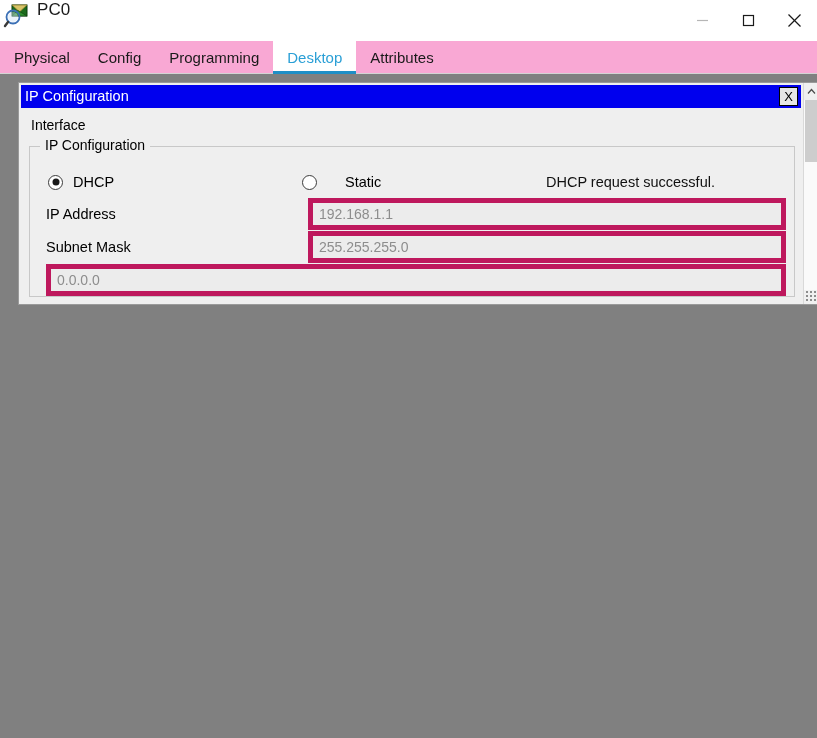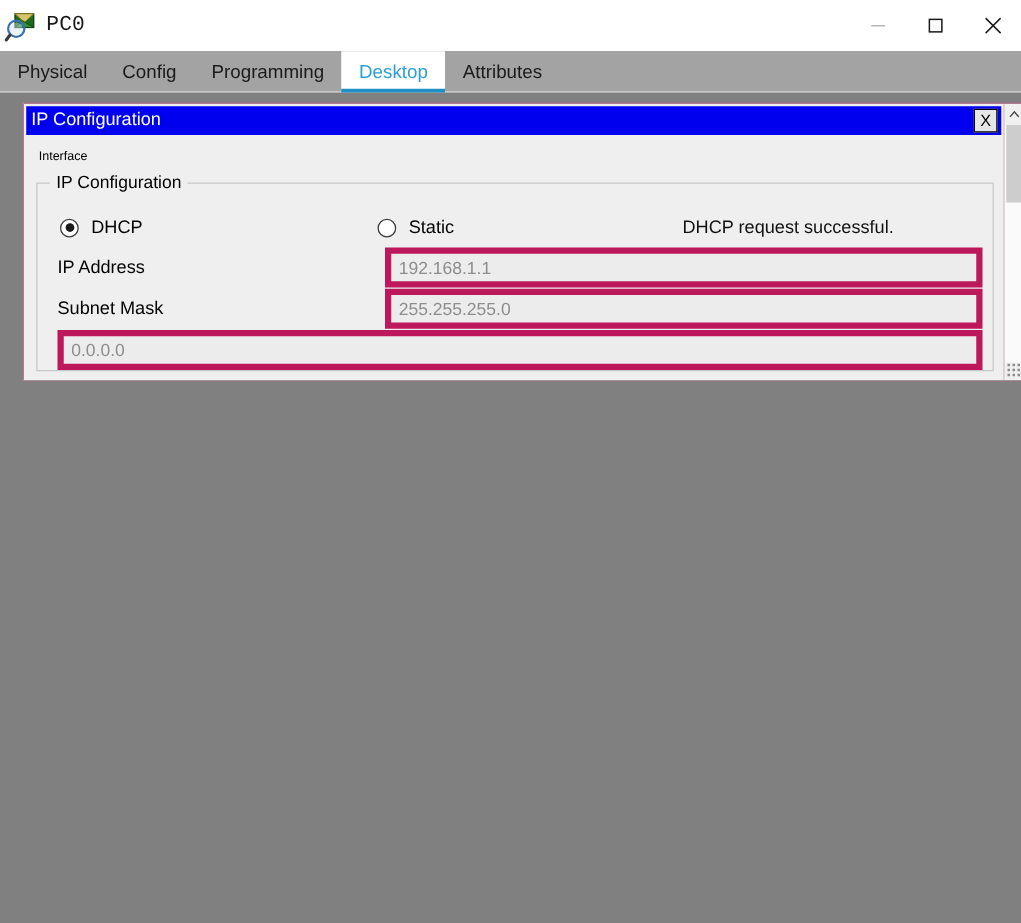--- a/index.html
+++ b/index.html
@@ -15,23 +15,21 @@
     color: #000;
     overflow: hidden;
     position: relative;
   }
 
   
   .titlebar {
     height: 41px;
     background: #ffffff;
     display: flex;
-    align-items: center;
-    position: relative;
-    font-family: Liberation Mono, monospace;
+    position: relative;
   }
   .app-icon {
     width: 28px;
     height: 28px;
     margin-left: 3px;
     margin-top: 1px;
     position: relative;
     flex: 0 0 auto;
   }
   .app-icon svg { display: block; }
@@ -54,21 +52,21 @@
     display: flex;
     align-items: center;
     justify-content: center;
     background: transparent;
   }
   .win-btn svg { display: block; }
 
   
   .tabstrip {
     height: 32px;
-    background: #a3a3a3;
+    background: #f9a8d4;
     display: flex;
     align-items: stretch;
     border-bottom: 1px solid #d4d4d4;
     position: relative;
   }
   .tab {
     padding: 0 14px;
     display: flex;
     align-items: center;
     font-size: 15px;
@@ -152,21 +150,21 @@
   .interface-row {
     display: flex;
     align-items: center;
     margin: 6px 2px 0 2px;
     height: 22px;
   }
   .interface-label {
     width: 122px;
     padding-left: 10px;
     box-sizing: border-box;
-    font-size: 10px;
+    font-size: 14px;
   }
   .combo {
     flex: 1;
     height: 22px;
     background: #e9e9e9;
     border: 1px solid #b0b0b0;
     box-sizing: border-box;
     display: flex;
     align-items: center;
     position: relative;
@@ -233,21 +231,21 @@
     width: 7px;
     height: 7px;
     border-radius: 50%;
     background: #1a1a1a;
   }
   .radio-label {
     font-size: 14.5px;
     margin-left: 10px;
   }
   .radio-opt-dhcp { width: 254px; display: flex; align-items: center; }
-  .radio-opt-static { width: 244px; display: flex; align-items: center; }
+  .radio-opt-static { width: 244px; display: flex; align-items: center; gap: 18px; }
   .status-text { font-size: 14.5px; color: #111; }
 
   .field-row {
     display: flex;
     align-items: center;
     height: 33px;
     padding-left: 16px;
   }
   .field-label {
     width: 262px;

